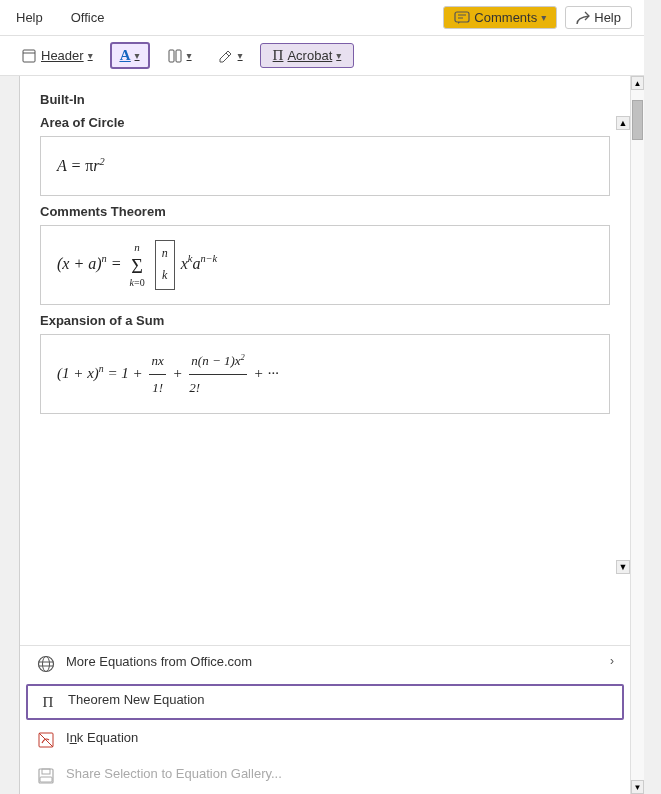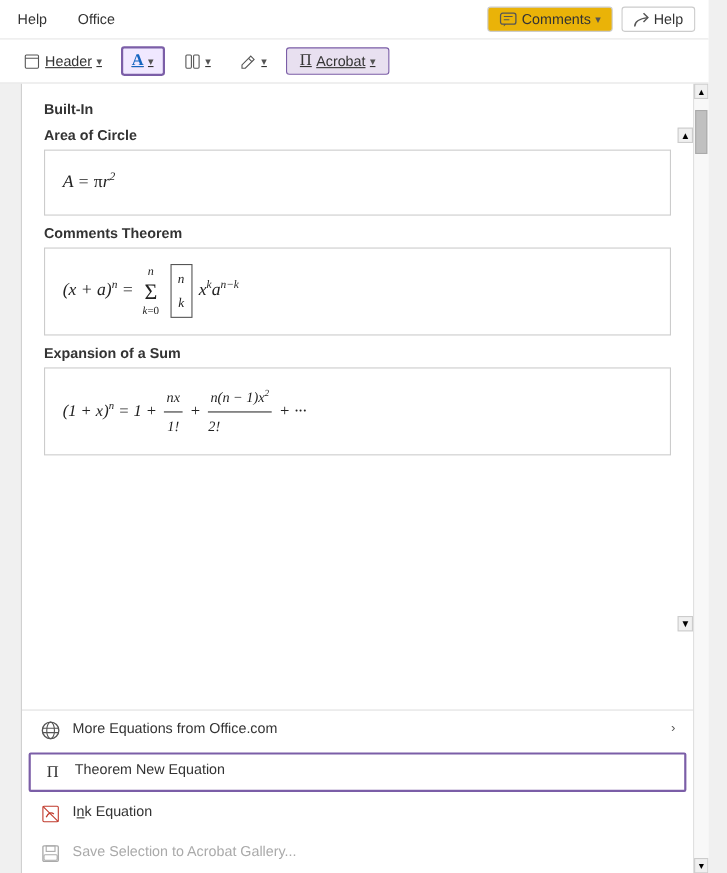--- a/index.html
+++ b/index.html
@@ -402,21 +402,21 @@
         </div>
 
         <div class="bottom-item bottom-item-disabled">
           <div class="bottom-item-icon">
             <svg width="18" height="18" viewBox="0 0 18 18">
               <rect x="2" y="2" width="14" height="14" rx="1" fill="none" stroke="#aaa" stroke-width="1.2"></rect>
               <rect x="5" y="2" width="8" height="5" fill="none" stroke="#aaa" stroke-width="1"></rect>
               <rect x="3" y="10" width="12" height="5" rx="1" fill="none" stroke="#aaa" stroke-width="1"></rect>
             </svg>
           </div>
-          <span>Save Selection to Acrobat Gallery...</span>
+          <span>Share Selection to Equation Gallery...</span>
         </div>
 
       </div>
     </div>
 
     <div style="width:14px; background:#f8f8f8; border-left:1px solid #e0e0e0; display:flex; flex-direction:column; flex-shrink:0;">
       <div style="height:14px; background:#f0f0f0; border:1px solid #ccc; display:flex; align-items:center; justify-content:center; font-size:8px; cursor:pointer;">▲</div>
       <div style="flex:1; position:relative;">
         <div style="position:absolute; top:10px; left:1px; right:1px; height:40px; background:#c0c0c0; border:1px solid #aaa; cursor:pointer;"></div>
       </div>

